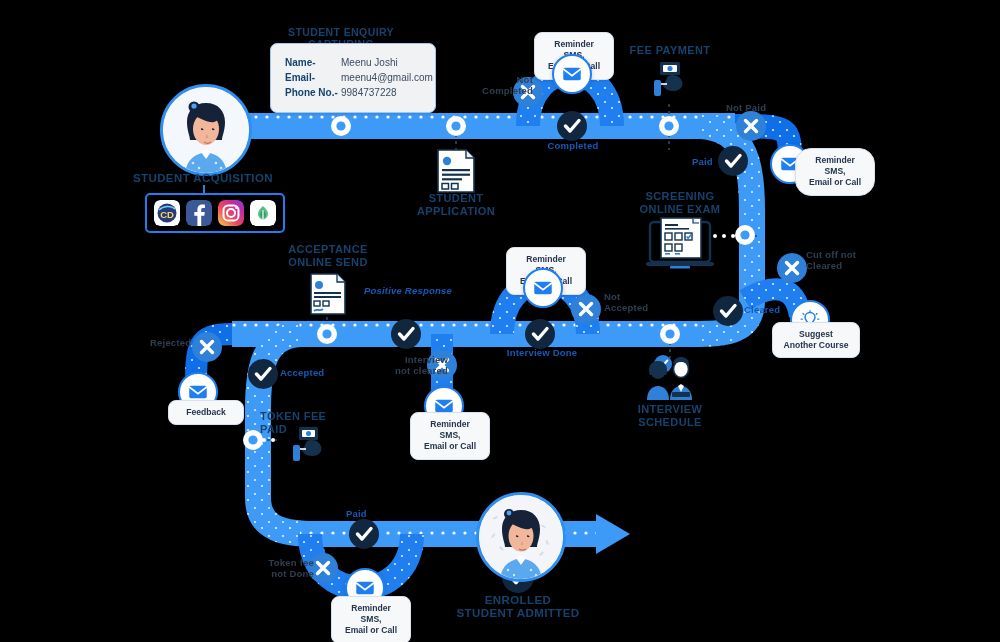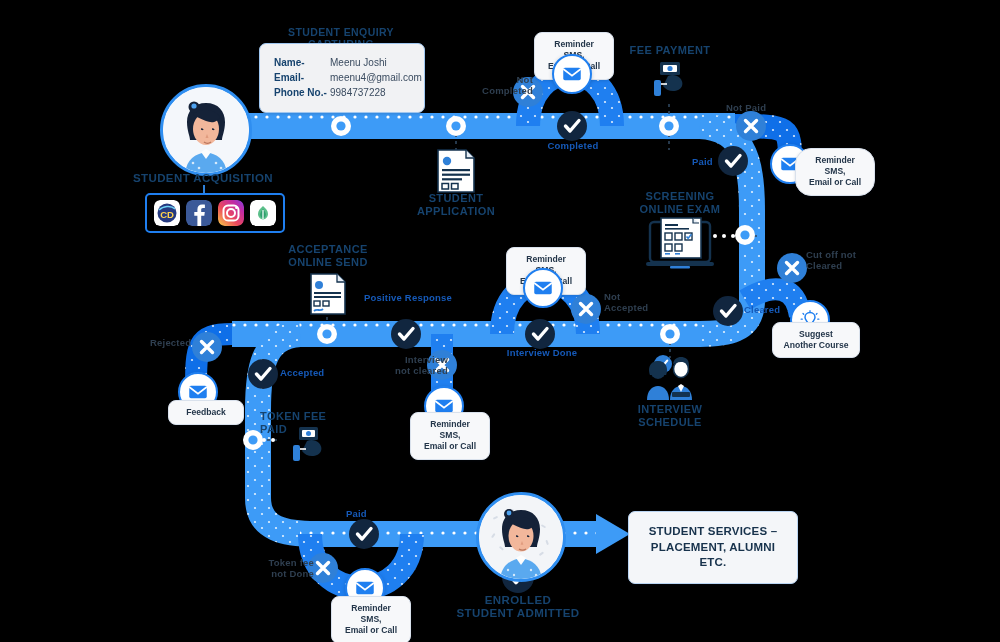--- a/index.html
+++ b/index.html
@@ -301,21 +301,21 @@
     </svg>
     <svg class="sicon" viewBox="0 0 26 26">
       <rect width="26" height="26" rx="6" fill="#fff"></rect>
       <path d="M13 6c3 2.5 5 5 5 8 0 3-2.4 5.4-5 5.4S8 17 8 14c0-3 2-5.5 5-8z" fill="#5bbf8a"></path>
       <path d="M13 9c1.8 2 2.8 4 2.8 5.8 0 2-1.3 3.3-2.8 3.3s-2.8-1.3-2.8-3.3C10.2 13 11.2 11 13 9z" fill="#2f9e6e"></path>
       <path d="M13 10v9" stroke="#fff" stroke-width="1.2"></path>
     </svg>
   </div>
 
   <div class="lbl stage-title" style="left:256px;top:26px;width:170px;font-size:10.5px;">STUDENT ENQUIRY CAPTURING</div>
-  <div class="card enq" style="left:259px;top:43px;width:138px;">
+  <div class="card enq" style="left:270px;top:43px;width:138px;">
     <div class="enq-row">
       <span class="enq-k">Name-</span>
       <span class="enq-v">Meenu Joshi</span>
     </div>
     <div class="enq-row">
       <span class="enq-k">Email-</span>
       <span class="enq-v">meenu4@gmail.com</span>
     </div>
     <div class="enq-row">
       <span class="enq-k">Phone No.-</span>
@@ -425,21 +425,21 @@
     <path d="M28 2v8h8" fill="#e6edf5" stroke="#14324e" stroke-width="1.3"></path>
     <circle cx="10" cy="13" r="4" fill="#2f80d8"></circle>
     <g fill="#14324e">
         <rect x="5" y="20" width="27" height="2"></rect>
         <rect x="5" y="24" width="27" height="2"></rect>
       </g>
     <rect x="5" y="29" width="6" height="5" fill="none" stroke="#14324e" stroke-width="1.4"></rect>
     <rect x="14" y="29" width="6" height="5" fill="none" stroke="#14324e" stroke-width="1.4"></rect>
     <path d="M5 39c3-3 6 1 9-2" stroke="#2f80d8" stroke-width="1.8" fill="none"></path>
   </svg>
-  <div class="lbl pos small" style="left:364px;top:293px;width:92px;">Positive Response</div>
+  <div class="lbl pos small" style="left:364px;top:286px;width:92px;font-style:italic;">Positive Response</div>
   <div class="lbl neg small" style="left:150px;top:338px;width:48px;text-align:left;">Rejected</div>
   <div class="lbl pos small" style="left:280px;top:368px;width:50px;">Accepted</div>
 
   <div class="mailicon" style="left:178px;top:372px;">
     <svg viewBox="0 0 24 24">
         <rect x="1.5" y="4.5" width="21" height="15" rx="2" fill="#1f7ff0"></rect>
         <path d="M1.5 6l10.5 8L22.5 6" stroke="#fff" stroke-width="2" fill="none"></path>
       </svg>
   </div>
   <div class="pill" style="left:168px;top:400px;width:58px;">Feedback</div>
@@ -529,16 +529,14 @@
         <circle cx="29" cy="75" r="1.2"></circle>
           <circle cx="35" cy="80" r="1.2"></circle>
         <circle cx="52" cy="75" r="1.2"></circle>
           <circle cx="57" cy="80" r="1.2"></circle>
       </g>
     </svg>
   </div>
   <div class="lbl stage-title" style="left:443px;top:594px;width:150px;font-size:11.5px;">ENROLLED
 STUDENT ADMITTED</div>
 
-  <div class="svcbox" style="left:628px;top:511px;width:140px;">STUDENT SERVICES –
-PLACEMENT, ALUMNI ETC.</div>
 
 </div>
 
 </body></html>

